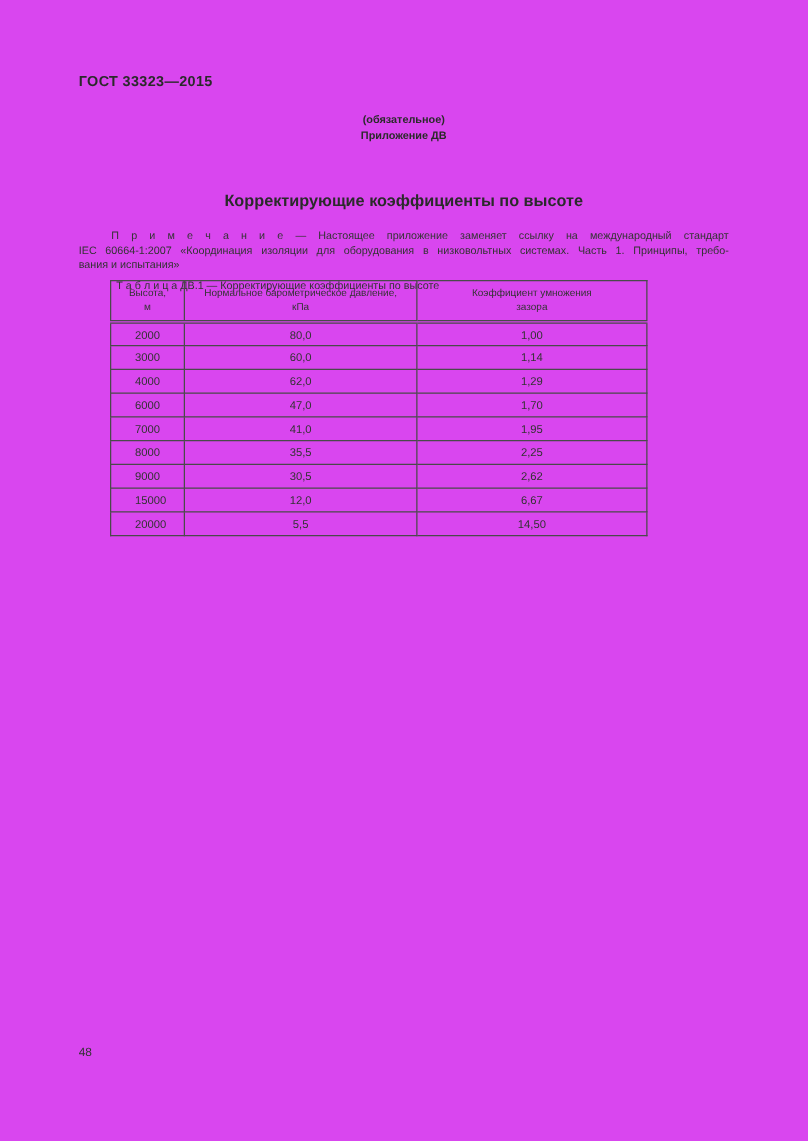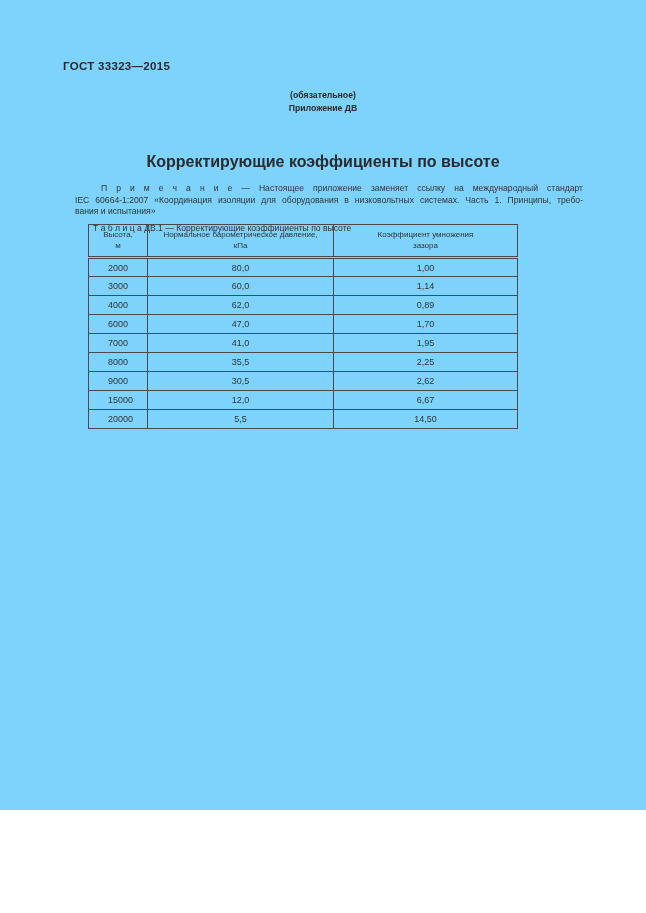--- a/index.html
+++ b/index.html
@@ -4,22 +4,22 @@
 <style>
   * { margin: 0; padding: 0; box-sizing: border-box; }
   html, body { background: #ffffff; }
   body {
     font-family: "Liberation Sans", "DejaVu Sans", sans-serif;
     color: #2e2e2e;
   }
   .page {
     position: relative;
     width: 646px;
-    height: 810px;
-    background: #7dd3fc;
+    height: 913px;
+    background: #d946ef;
     overflow: hidden;
   }
   .doc-code {
     position: absolute;
     left: 63px;
     top: 60px;
     font-size: 11.5px;
     font-weight: bold;
     letter-spacing: 0.3px;
     color: #2a2a2a;
@@ -34,38 +34,37 @@
     font-weight: bold;
     line-height: 12.5px;
     color: #2a2a2a;
   }
   .page-title {
     position: absolute;
     left: 63px;
     top: 153px;
     width: 520px;
     text-align: center;
-    font-size: 16px;
+    font-size: 13px;
     font-weight: bold;
     color: #2a2a2a;
   }
   .note {
     position: absolute;
     left: 63px;
     top: 183px;
     width: 520px;
     font-size: 8.6px;
     line-height: 11.6px;
     color: #333333;
   }
   .note-line {
     text-align: justify;
     text-align-last: justify;
     white-space: nowrap;
-    margin-left: 12px;
   }
   .note-line.first { padding-left: 26px; }
   .note-line.last {
     text-align: left;
     text-align-last: left;
   }
   .table-caption {
     position: absolute;
     left: 93px;
     top: 223px;
@@ -159,21 +158,21 @@
         <td>1,00</td>
       </tr>
       <tr>
         <td>3000</td>
         <td>60,0</td>
         <td>1,14</td>
       </tr>
       <tr>
         <td>4000</td>
         <td>62,0</td>
-        <td>0,89</td>
+        <td>1,29</td>
       </tr>
       <tr>
         <td>6000</td>
         <td>47,0</td>
         <td>1,70</td>
       </tr>
       <tr>
         <td>7000</td>
         <td>41,0</td>
         <td>1,95</td>

